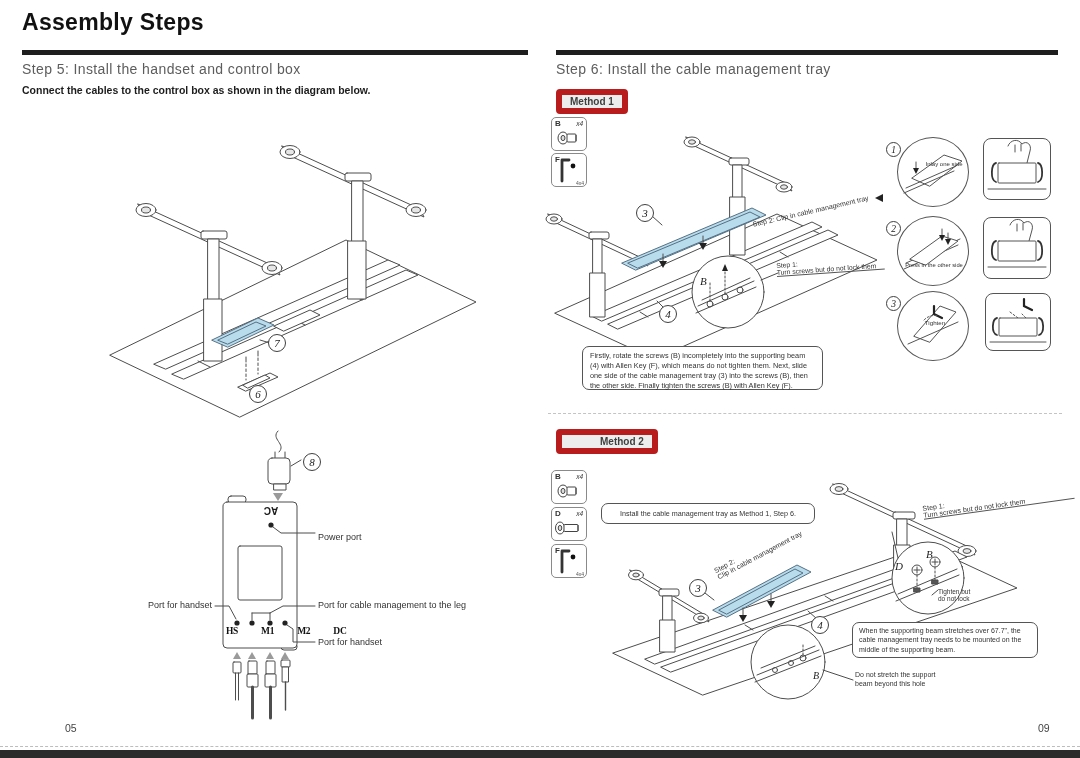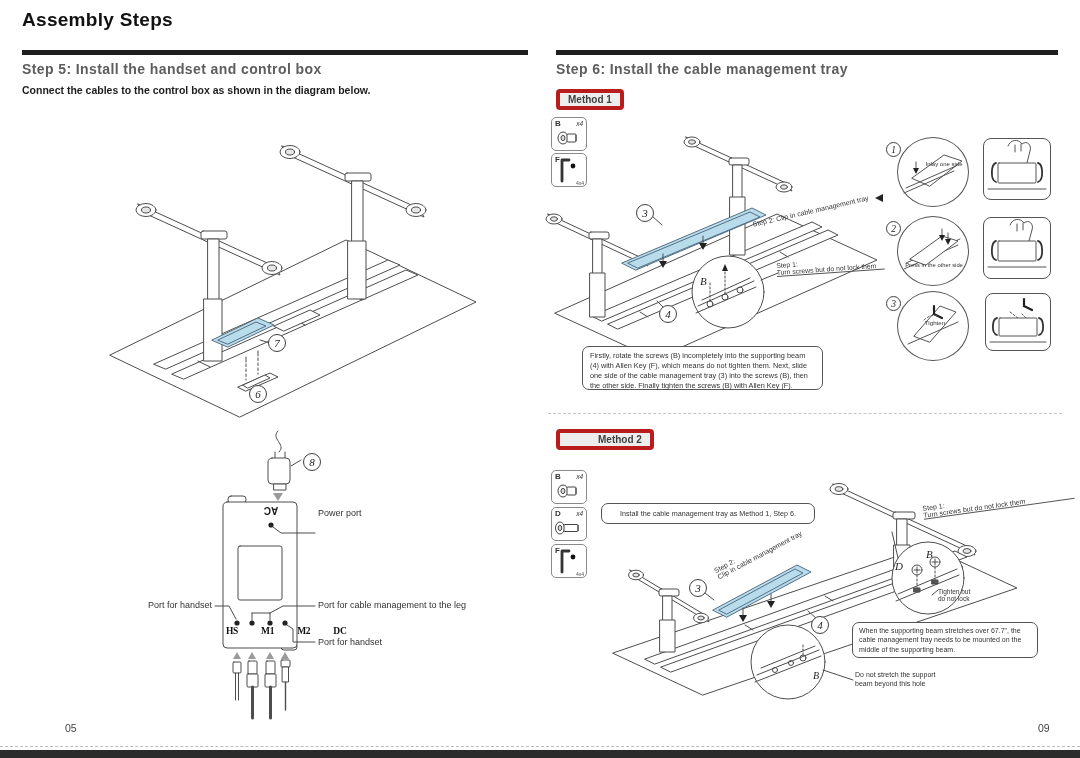--- a/index.html
+++ b/index.html
@@ -1,23 +1,23 @@
 <!DOCTYPE html>
 <html><head>
 <meta charset="utf-8">
 <style>
   html,body{margin:0;padding:0;}
   body{width:1080px;height:758px;position:relative;background:#fff;
        font-family:"Liberation Sans",sans-serif;color:#222;overflow:hidden;}
   .abs{position:absolute;}
-  .title{font-size:19px;font-weight:bold;color:#111;letter-spacing:.3px;}
+  .title{font-size:23px;font-weight:bold;color:#111;letter-spacing:.3px;}
   .rule{background:#1e1e1e;height:5px;}
-  .step-heading{font-size:14px;font-weight:bold;color:#5d5d5d;letter-spacing:.4px;}
+  .step-heading{font-size:14px;font-weight:normal;color:#5d5d5d;letter-spacing:.4px;}
   .subtitle{font-size:10.5px;font-weight:bold;color:#1d1d1d;}
-  .badge{border:4px solid #b91c1c;border-radius:4px;background:#ededed;
+  .badge{border:6px solid #b91c1c;border-radius:4px;background:#ededed;
          font-size:10px;font-weight:bold;color:#3f3f3f;padding:1px 8px;display:inline-block;}
   .partbox{width:34px;height:32px;border:1.4px solid #8a8a8a;border-radius:5px;background:#fff;}
   .part-letter{position:absolute;left:3px;top:1px;font-size:8px;font-weight:bold;color:#333;}
   .part-qty{position:absolute;right:3px;top:2px;font-size:6.5px;font-style:italic;color:#333;}
   .part-caption{position:absolute;right:2px;bottom:0px;font-size:5px;color:#555;}
   .cnum{border:1.1px solid #3f3f3f;border-radius:50%;background:#fff;display:flex;align-items:center;
         justify-content:center;font-family:"Liberation Serif",serif;font-style:italic;color:#222;box-sizing:border-box;}
   .cnum.big{width:18px;height:18px;font-size:11px;}
   .cnum.small{width:15px;height:15px;font-size:9.5px;}
   .note{border:1px solid #555;border-radius:7px;background:#fff;color:#333;box-sizing:border-box;}
@@ -132,21 +132,21 @@
 </svg>
 <div class="abs cnum big" style="left:303px;top:453px;">8</div>
 <div class="abs" style="left:261px;top:505px;width:20px;text-align:center;font-weight:bold;font-size:10px;transform:rotate(180deg);color:#1a1a1a;">AC</div>
 <div class="abs" style="left:226px;top:626px;width:68px;display:flex;justify-content:space-between;
      font-family:'Liberation Serif',serif;font-weight:bold;font-size:9.5px;color:#111;letter-spacing:-.3px;gap:23px;">
   <span>HS</span>
     <span>M1</span>
     <span>M2</span>
     <span>DC</span>
 </div>
-<div class="abs lbl" style="left:318px;top:508px;">Power port</div>
+<div class="abs lbl" style="left:318px;top:532px;">Power port</div>
 <div class="abs lbl" style="left:318px;top:600px;">Port for cable management to the leg</div>
 <div class="abs lbl" style="left:318px;top:637px;">Port for handset</div>
 <div class="abs lbl" style="left:118px;top:600px;width:94px;text-align:right;">Port for handset</div>
 
 <div class="abs pagenum" style="left:22px;top:722px;padding-left:43px;">05</div>
 
 <div class="abs step-heading" style="left:556px;top:61px;">Step 6: Install the cable management tray</div>
 <div class="abs badge" style="left:556px;top:89px;">Method 1</div>
 
 <div class="abs partbox" style="left:551px;top:117px;">

